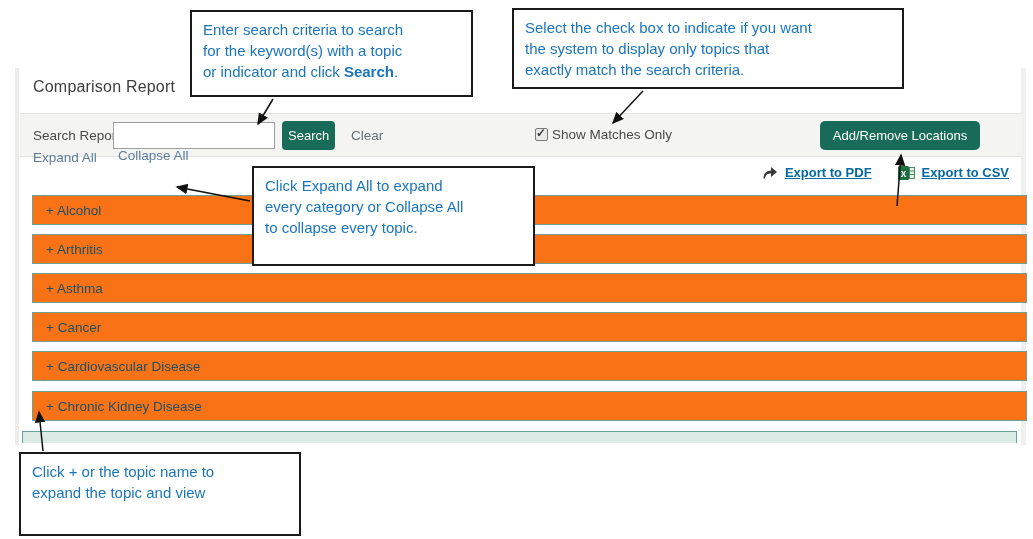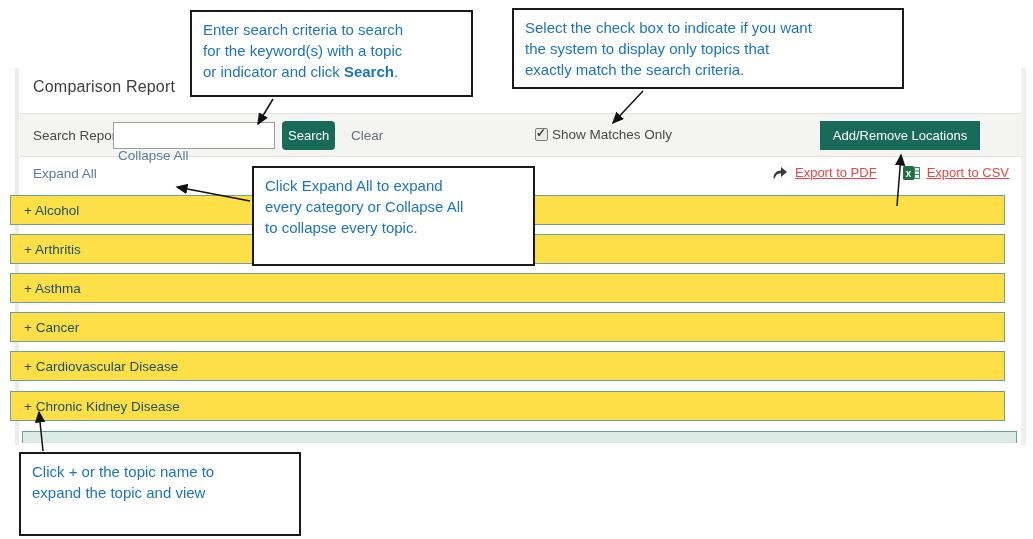--- a/index.html
+++ b/index.html
@@ -18,32 +18,32 @@
   
   #search-bar{position:absolute;left:20px;top:113px;width:1002px;height:44px;background:#f4f4f2;border-top:1px solid #e4e4e2;border-bottom:1px solid #e4e4e2;}
   #search-label{position:absolute;left:13px;top:14px;font-size:13.5px;color:#4a4a4a;}
   #search-input{position:absolute;left:93px;top:8px;width:162px;height:27px;border:1px solid #9f9f9f;background:#fff;font-size:13px;padding:0 6px;outline:none;}
   #search-button{position:absolute;left:262px;top:7px;width:53px;height:29px;background:#186b59;color:#fff;border:none;border-radius:4px;font-size:13px;font-family:inherit;cursor:pointer;}
   #clear-link{position:absolute;left:331px;top:14px;font-size:13.5px;color:#687078;text-decoration:none;cursor:pointer;}
   #matches-wrap{position:absolute;left:515px;top:13px;display:flex;align-items:center;gap:4px;}
   .checkbox{width:13px;height:13px;border:1px solid #7c7c7c;background:#e9e9e9;position:relative;border-radius:2px;}
   .checkbox.checked::after{content:"✓";position:absolute;left:0px;top:-3px;font-size:12px;color:#3c3c3c;font-weight:700;}
   #matches-label{font-size:13.5px;color:#4a4a4a;}
-  #add-remove-button{position:absolute;left:800px;top:7px;width:160px;height:29px;background:#186b59;color:#fff;border:none;border-radius:0;font-size:13px;font-family:inherit;cursor:pointer;}
+  #add-remove-button{position:absolute;left:800px;top:7px;width:160px;height:29px;background:#186b59;color:#fff;border:none;border-radius:5px;font-size:13px;font-family:inherit;cursor:pointer;}
 
   
-  #expand-all{position:absolute;left:33px;top:166px;font-size:13.5px;color:#5b7c9d;cursor:pointer;}
+  #expand-all{position:absolute;left:33px;top:150px;font-size:13.5px;color:#5b7c9d;cursor:pointer;}
   #collapse-all{position:absolute;left:118px;top:148px;font-size:13.5px;color:#5b7c9d;cursor:pointer;}
   #export-links{position:absolute;top:165px;right:24px;display:flex;align-items:center;gap:7px;}
   #export-links .gap{width:12px;}
-  .export-link{font-size:13px;color:#ef4444;text-decoration:underline;cursor:pointer;}
+  .export-link{font-size:13px;color:#0369a1;text-decoration:underline;cursor:pointer;font-weight:bold;}
   .export-icon{display:inline-block;line-height:0;}
 
   
-  .topic-row{position:absolute;left:10px;width:995px;height:30px;background:#fde047;border:1px solid #6aa198;cursor:pointer;}
+  .topic-row{position:absolute;left:32px;width:995px;height:30px;background:#f97316;border:1px solid #6aa198;cursor:pointer;}
   .topic-row .row-label{position:absolute;left:13px;top:0;line-height:29px;font-size:13.5px;color:#1f5064;}
   #topic-row-partial{position:absolute;left:22px;top:431px;width:995px;height:12px;background:#dcebe6;border:1px solid #6aa198;border-bottom:none;cursor:pointer;}
 
   
   .callout{position:absolute;background:#fff;border:2px solid #1a1a1a;padding:7px 11px;z-index:5;}
   .callout .c-line{display:block;font-size:15px;line-height:21px;color:#1b75bc;}
   .callout b{font-weight:700;}
 
   #callout-search{left:190px;top:10px;width:283px;height:87px;}
   #callout-matches{left:512px;top:8px;width:392px;height:81px;}

